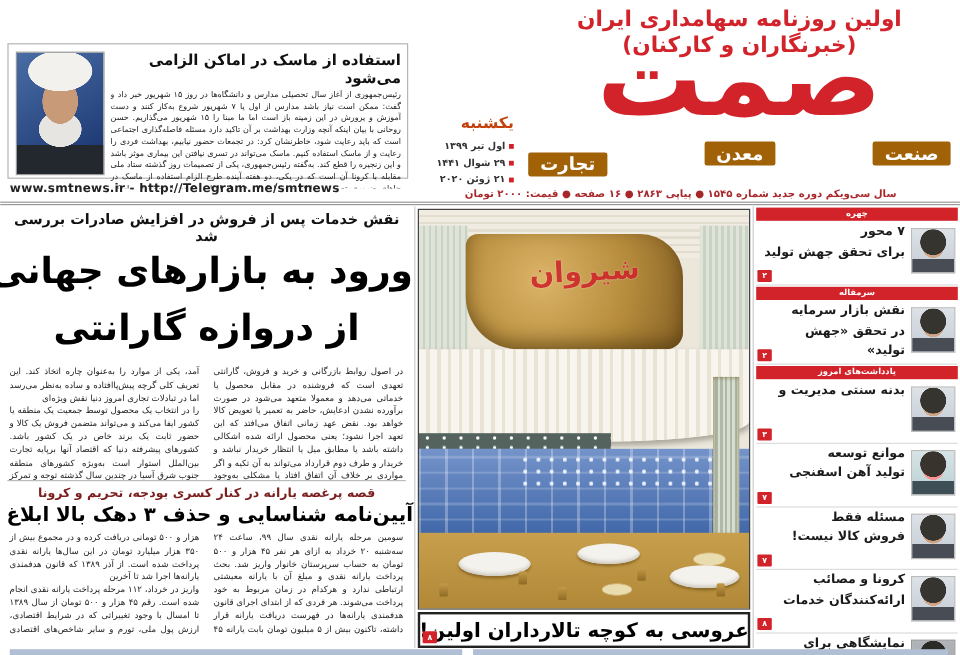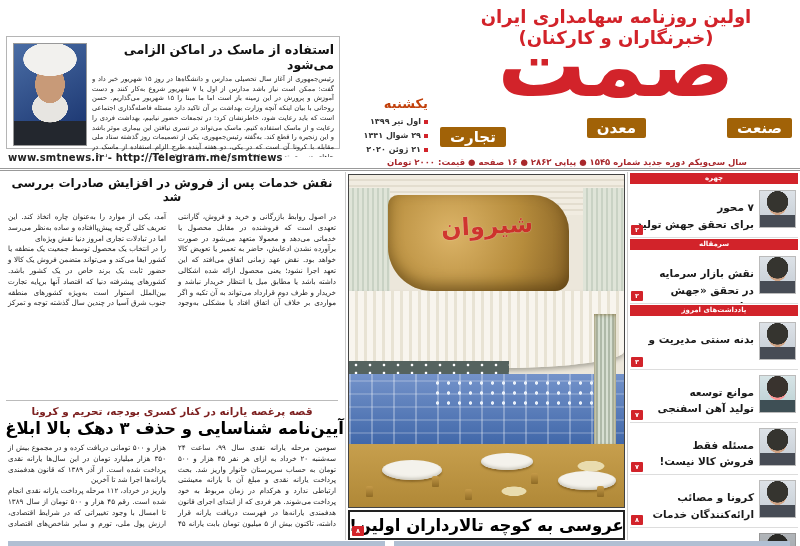--- a/index.html
+++ b/index.html
@@ -105,21 +105,21 @@
                border:2px solid #222;box-sizing:border-box;background:#fff;display:flex;
                align-items:center;justify-content:center;}
   .caption-text{font-size:16.5px;font-weight:bold;color:#000;white-space:nowrap;}
   .caption-badge{position:absolute;left:2px;bottom:2px;}
   
   .sidebar{position:absolute;top:172px;left:630px;width:168px;height:474px;
            display:flex;flex-direction:column;}
   .sb-bar{flex:0 0 11px;background:#d2232a;color:#fff;font-size:7px;font-weight:bold;
           text-align:center;line-height:11px;margin:1px 0;}
   .sb-item{position:relative;flex:1 1 0;min-height:0;border-bottom:1px solid #ddd;
-           padding:14px 0 2px;overflow:hidden;}
+           padding:0 0 2px;overflow:hidden;}
   .sb-item:last-child{border-bottom:none;}
   .sb-thumb{position:absolute;right:2px;top:5px;width:35px;height:36px;border:1px solid #bbb;
     background-image:
       radial-gradient(circle 11px at 50% 30%, #35342f 96%, transparent),
       radial-gradient(circle 9px at 50% 42%, #d0a384 96%, transparent),
       linear-gradient(transparent 68%, #474c55 68%),
       linear-gradient(#dde2e7,#c3cbd4);}
   .sb-item:nth-of-type(3) .sb-thumb{filter:hue-rotate(15deg) brightness(1.05);}
   .sb-item:nth-of-type(7) .sb-thumb{filter:hue-rotate(-30deg) saturate(1.6);}
   .sb-item:nth-of-type(10) .sb-thumb{filter:brightness(.8);}
@@ -159,20 +159,24 @@
       <span>رئیس‌جمهوری از آغاز سال تحصیلی مدارس و دانشگاه‌ها در روز ۱۵ شهریور خبر داد و گفت: ممکن است نیاز باشد مدارس از اول یا ۷ شهریور شروع به‌کار کنند و دست آموزش و پرورش در این زمینه باز است اما ما مبنا را ۱۵ شهریور می‌گذاریم. حسن روحانی با بیان اینکه آنچه وزارت بهداشت بر آن تاکید دارد مسئله فاصله‌گذاری اجتماعی است که باید رعایت شود، خاطرنشان کرد: در تجمعات حضور نیابیم، بهداشت فردی را رعایت و از ماسک استفاده کنیم. ماسک می‌تواند در تسری نیافتن این بیماری موثر باشد و این زنجیره را قطع کند. به‌گفته رئیس‌جمهوری، یکی از تصمیمات روز گذشته ستاد ملی مقابله با کرونا آن است که در یکی، دو هفته آینده طرح الزام استفاده از ماسک در جاهای ضروری تصویب و ابلاغ شود اما باید قبل از الزامی کردن استفاده از ماسک، ماسک به‌وفور و ارزان در اختیار مردم قرار گیرد.</span>
       
     </div>
   </div>
 
   <div class="links-line">www.smtnews.ir  -  http://Telegram.me/smtnews</div>
   <div class="header-rule"></div>
 
   <div class="lead">
     <div class="lead-kicker">نقش خدمات پس از فروش در افزایش صادرات بررسی شد</div>
+    <div class="lead-headline">
+      <div>ورود به بازارهای جهانی</div>
+      <div>از دروازه گارانتی</div>
+    </div>
     <div class="article-body">
       <p>در اصول روابط بازرگانی و خرید و فروش، گارانتی تعهدی است که فروشنده در مقابل محصول یا خدماتی می‌دهد و معمولا متعهد می‌شود در صورت برآورده نشدن ادعایش، حاضر به تعمیر یا تعویض کالا خواهد بود. نقض عهد زمانی اتفاق می‌افتد که این تعهد اجرا نشود؛ یعنی محصول ارائه شده اشکالی داشته باشد یا مطابق میل یا انتظار خریدار نباشد و خریدار و طرف دوم قرارداد می‌تواند به آن تکیه و اگر مواردی بر خلاف آن اتفاق افتاد یا مشکلی به‌وجود آمد، یکی از موارد را به‌عنوان چاره اتخاذ کند. این تعریف کلی گرچه پیش‌پاافتاده و ساده به‌نظر می‌رسد اما در تبادلات تجاری امروز دنیا نقش ویژه‌ای</p>
       <p>را در انتخاب یک محصول توسط جمعیت یک منطقه یا کشور ایفا می‌کند و می‌تواند متضمن فروش یک کالا و حضور ثابت یک برند خاص در یک کشور باشد. کشورهای پیشرفته دنیا که اقتصاد آنها برپایه تجارت بین‌الملل استوار است به‌ویژه کشورهای منطقه جنوب شرق آسیا در چندین سال گذشته توجه و تمرکز ویژه‌ای بر این مقوله داشته و دارند و از همین تاکتیک برای تصاحب بازارهای جهانی استفاده کرده‌اند. اما کشور ما تا چه حد توانسته از این موضوع در صادرات غیرنفتی کشور بهره ببرد؟ یا آیا این ابزار برای افزایش میزان فروش محصولات صادراتی کشور ما کاربرد دارد؟ </p>
 
     </div>
   </div>
 
   <div class="divider1"></div>
 
   <div class="subsidy">

